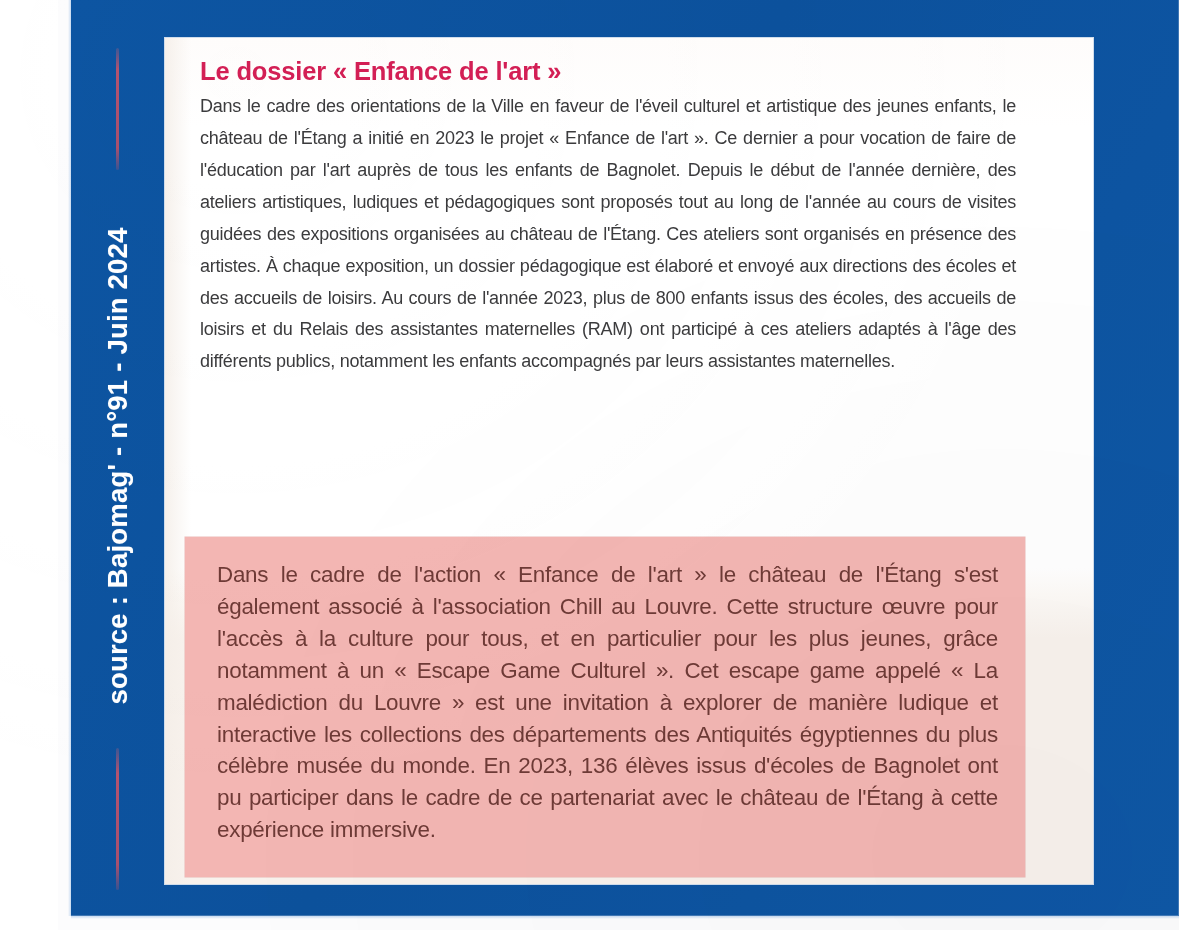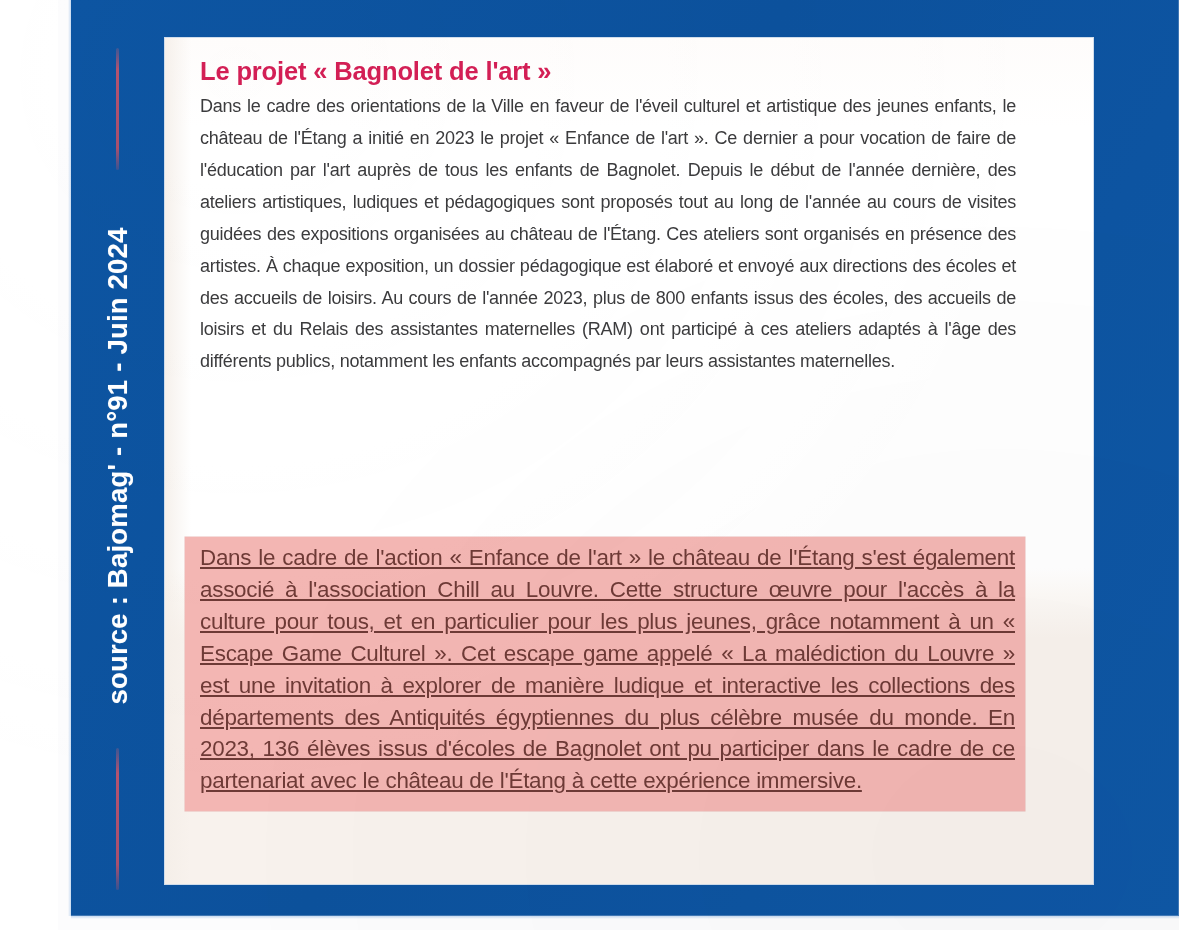--- a/index.html
+++ b/index.html
@@ -155,23 +155,22 @@
     background: #f3b6b3;
     box-shadow: 0 0 0 0.5px rgba(226,160,157,0.7);
   }
   .highlight-text {
     color: #6e3a36;
     font-size: 22.4px;
     line-height: 31.9px;
     text-align: justify;
     text-align-last: left;
     letter-spacing: -0.25px;
-    margin: 0;
-    font-family: "Liberation Sans", "DejaVu Sans", sans-serif;
-    text-decoration: underline;
+    margin: 17px;
+    font-family: "Liberation Sans", "DejaVu Sans", sans-serif;
   }
 
   
   .grain {
     position: absolute;
     inset: 0;
     pointer-events: none;
     background:
       radial-gradient(ellipse at 20% 8%, rgba(255,255,255,0.05), rgba(0,0,0,0.0) 60%),
       radial-gradient(ellipse at 85% 92%, rgba(0,0,0,0.035), rgba(0,0,0,0) 55%);
@@ -189,21 +188,21 @@
   <div class="source-strip">
     <div class="dash dash-top"></div>
     <div class="source-text-wrap">
       <div class="source-text">source : Bajomag' - n°91 - Juin 2024</div>
     </div>
     <div class="dash dash-bottom"></div>
   </div>
 
   <div class="article-card">
     <div class="article-inner">
-      <h1 class="article-title">Le projet « Bagnolet de l'art »</h1>
+      <h1 class="article-title">Le dossier « Enfance de l'art »</h1>
       <p class="article-body">Dans le cadre des orientations de la Ville en faveur de l'éveil culturel et artistique des jeunes enfants, le château de l'Étang a initié en 2023 le projet « Enfance de l'art ». Ce dernier a pour vocation de faire de l'éducation par l'art auprès de tous les enfants de Bagnolet. Depuis le début de l'année dernière, des ateliers artistiques, ludiques et pédagogiques sont proposés tout au long de l'année au cours de visites guidées des expositions organisées au château de l'Étang. Ces ateliers sont organisés en présence des artistes. À chaque exposition, un dossier pédagogique est élaboré et envoyé aux directions des écoles et des accueils de loisirs. Au cours de l'année 2023, plus de 800 enfants issus des écoles, des accueils de loisirs et du Relais des assistantes maternelles (RAM) ont participé à ces ateliers adaptés à l'âge des différents publics, notamment les enfants accompagnés par leurs assistantes maternelles.</p>
     </div>
 
     <div class="highlight-block">
       <p class="highlight-text">Dans le cadre de l'action « Enfance de l'art » le château de l'Étang s'est également associé à l'association Chill au Louvre. Cette structure œuvre pour l'accès à la culture pour tous, et en particulier pour les plus jeunes, grâce notamment à un « Escape Game Culturel ». Cet escape game appelé « La malédiction du Louvre » est une invitation à explorer de manière ludique et interactive les collections des départements des Antiquités égyptiennes du plus célèbre musée du monde. En 2023, 136 élèves issus d'écoles de Bagnolet ont pu participer dans le cadre de ce partenariat avec le château de l'Étang à cette expérience immersive.</p>
     </div>
   </div>
 
   <div class="grain"></div>
 </div>

